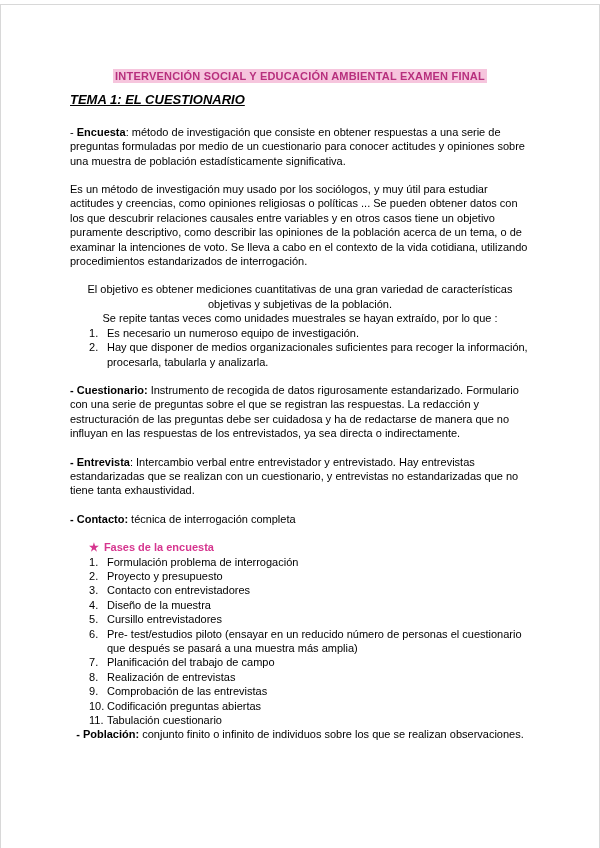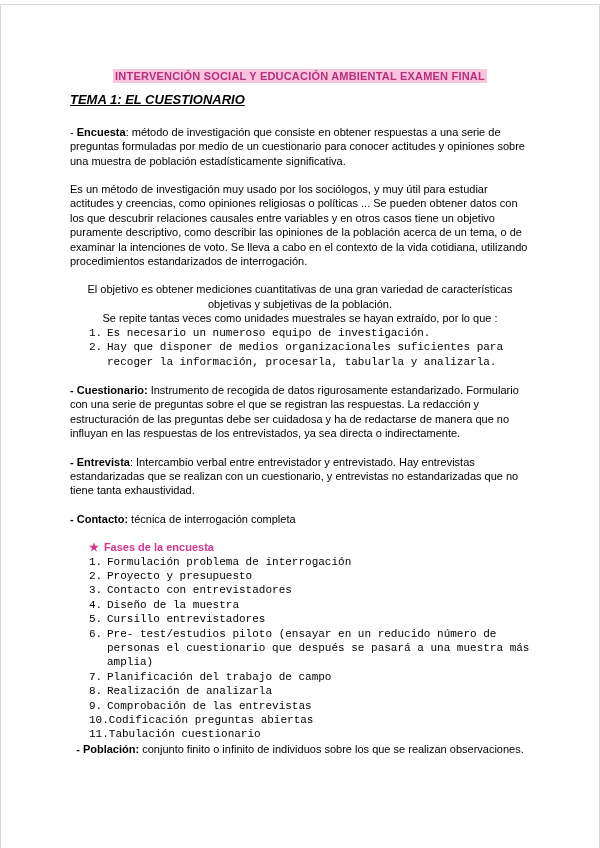--- a/index.html
+++ b/index.html
@@ -35,21 +35,20 @@
     margin: 0 0 17px 0;
   }
   .para { margin: 0 0 14px 0; }
   .para.tight { margin: 0; text-align: center; }
   .term { font-weight: bold; }
   .num-list {
     list-style: none;
     counter-reset: item;
     margin: 0 0 14px 0;
     padding: 0 0 0 19px;
-    font-family: Liberation Mono, monospace;
   }
   .num-list.no-gap { margin-bottom: 0; }
   .num-item { display: flex; counter-increment: item; }
   .num { flex: 0 0 18px; }
   .num::before { content: counter(item) "."; }
   .li-text { flex: 1 1 auto; }
   .fases-header {
     margin: 0;
     padding-left: 19px;
     font-weight: bold;
@@ -118,21 +117,21 @@
     <li class="num-item">
         <span class="num"></span>
         <span class="li-text">Pre- test/estudios piloto (ensayar en un reducido número de personas el cuestionario que después se pasará a una muestra más amplia)</span>
       </li>
     <li class="num-item">
         <span class="num"></span>
         <span class="li-text">Planificación del trabajo de campo</span>
       </li>
     <li class="num-item">
         <span class="num"></span>
-        <span class="li-text">Realización de analizarla</span>
+        <span class="li-text">Realización de entrevistas</span>
       </li>
     <li class="num-item">
         <span class="num"></span>
         <span class="li-text">Comprobación de las entrevistas</span>
       </li>
     <li class="num-item">
         <span class="num"></span>
         <span class="li-text">Codificación preguntas abiertas</span>
       </li>
     <li class="num-item">

